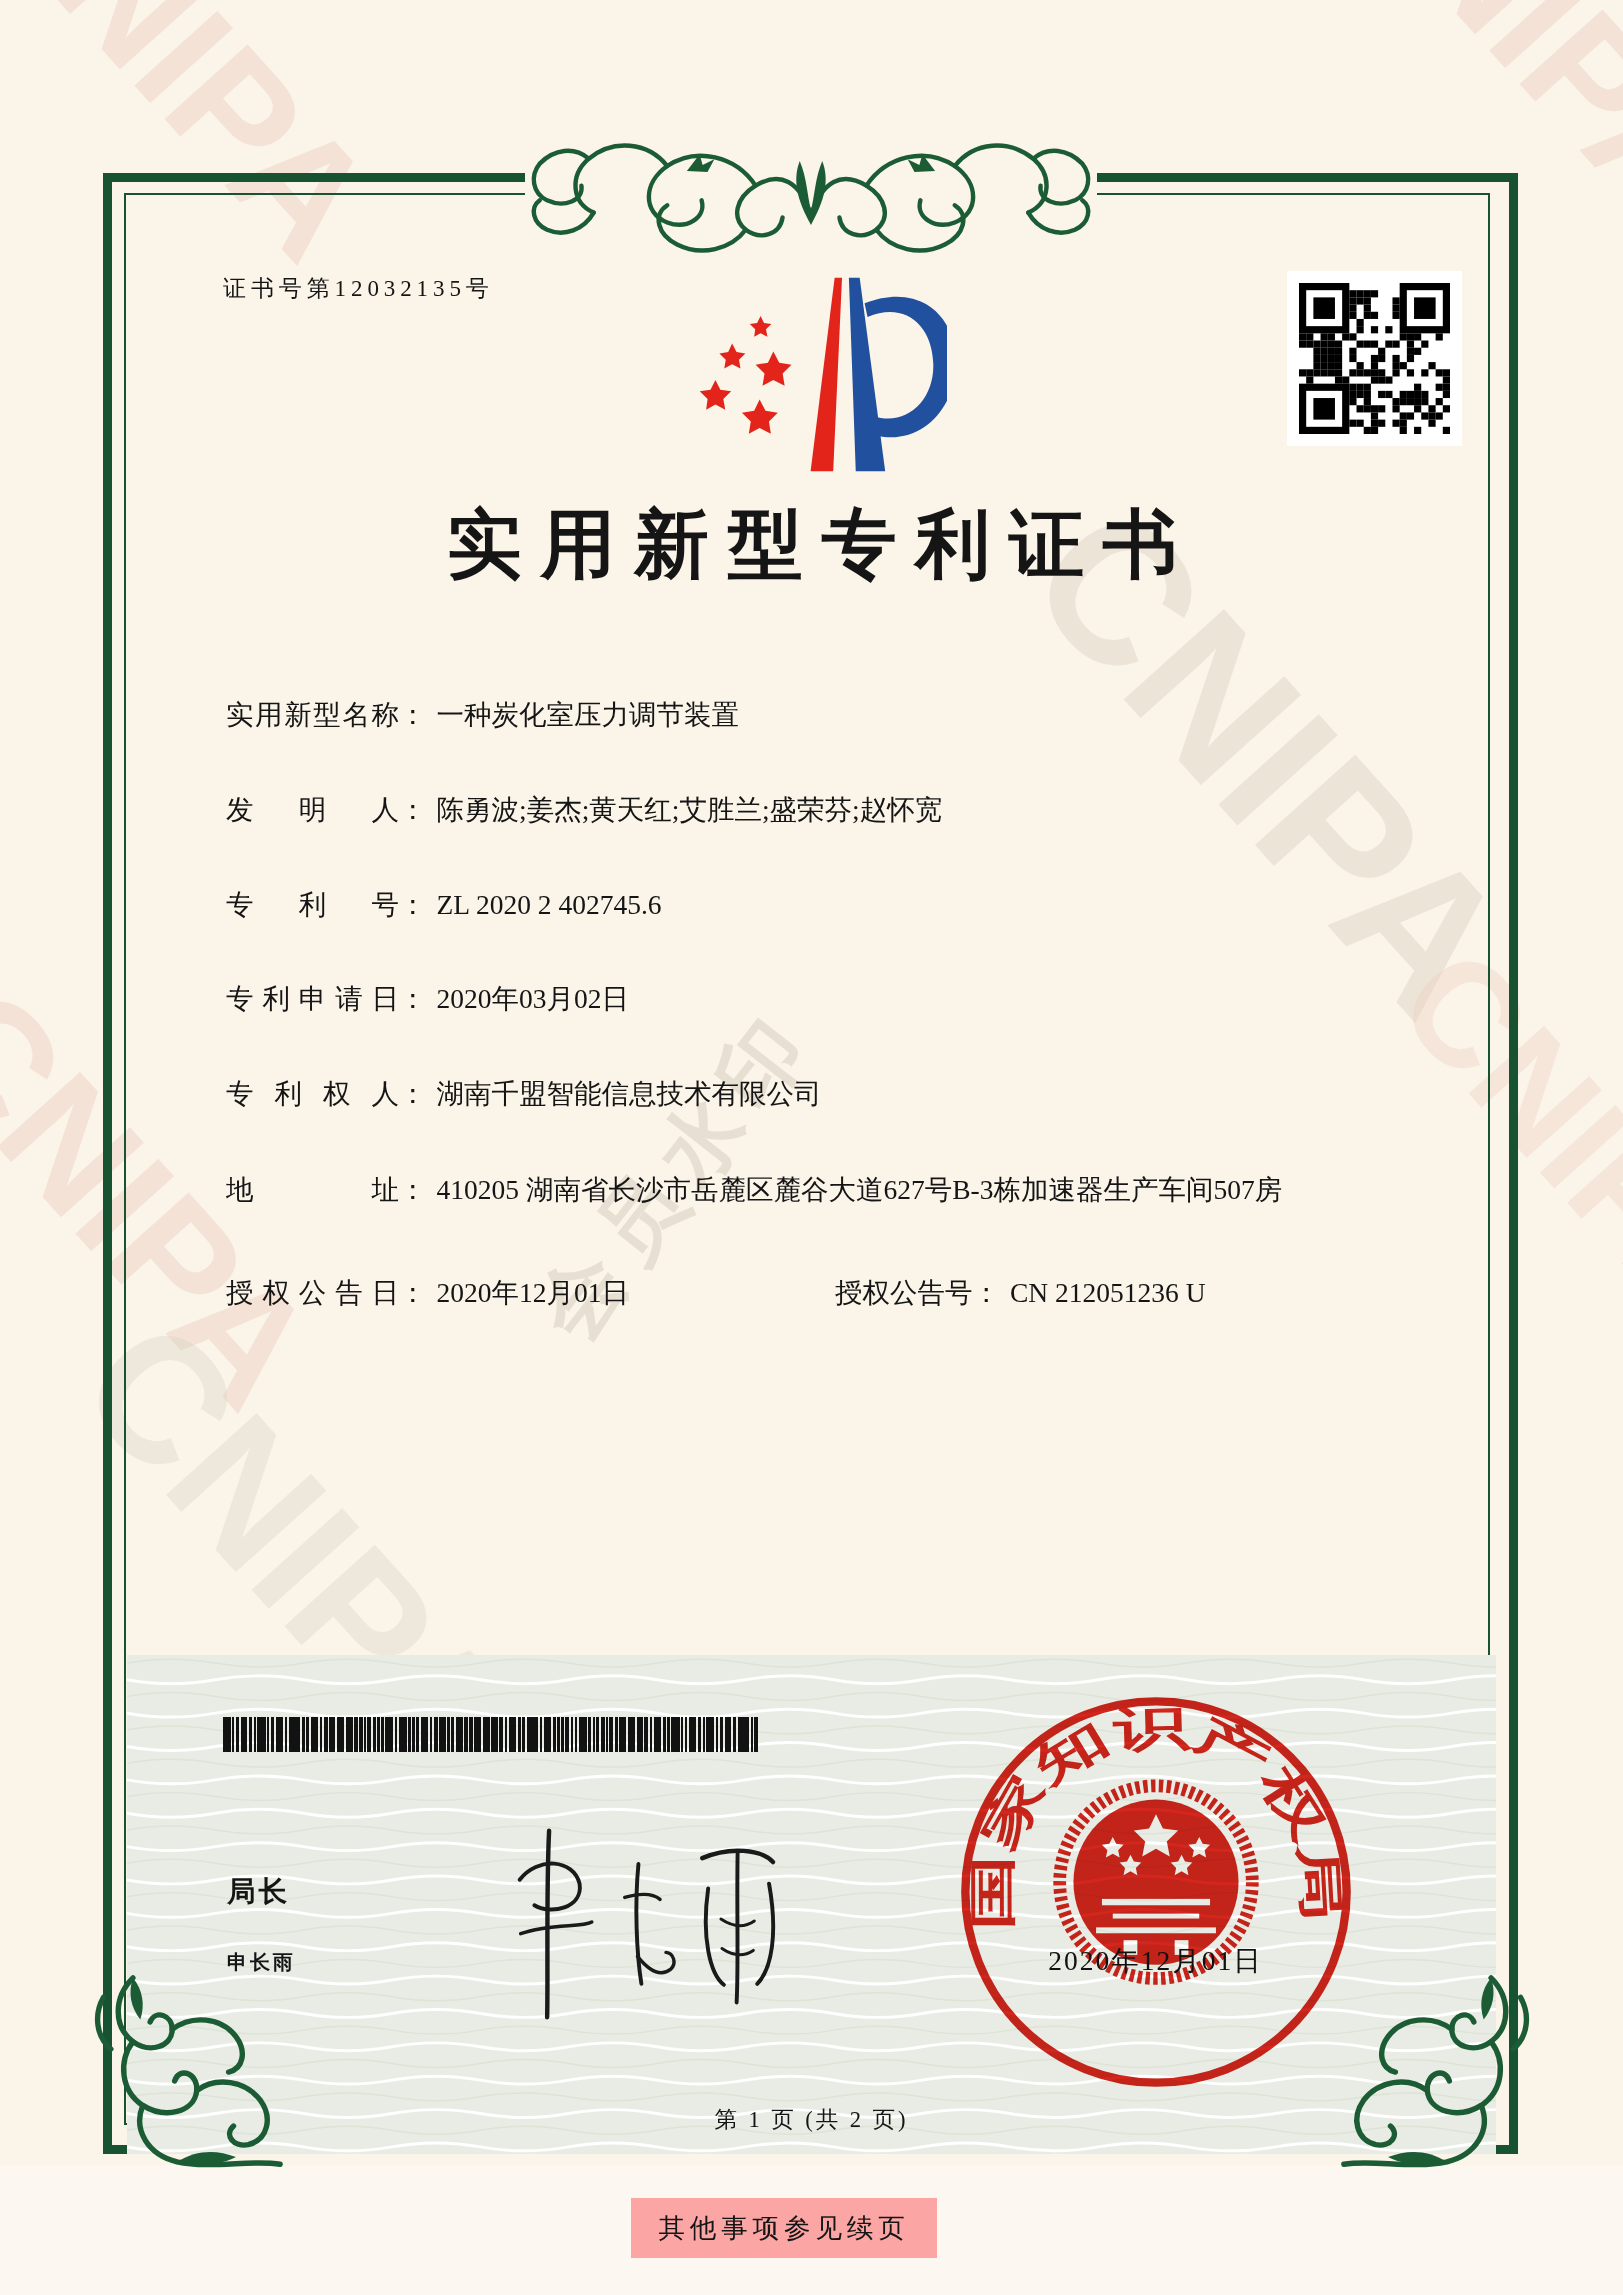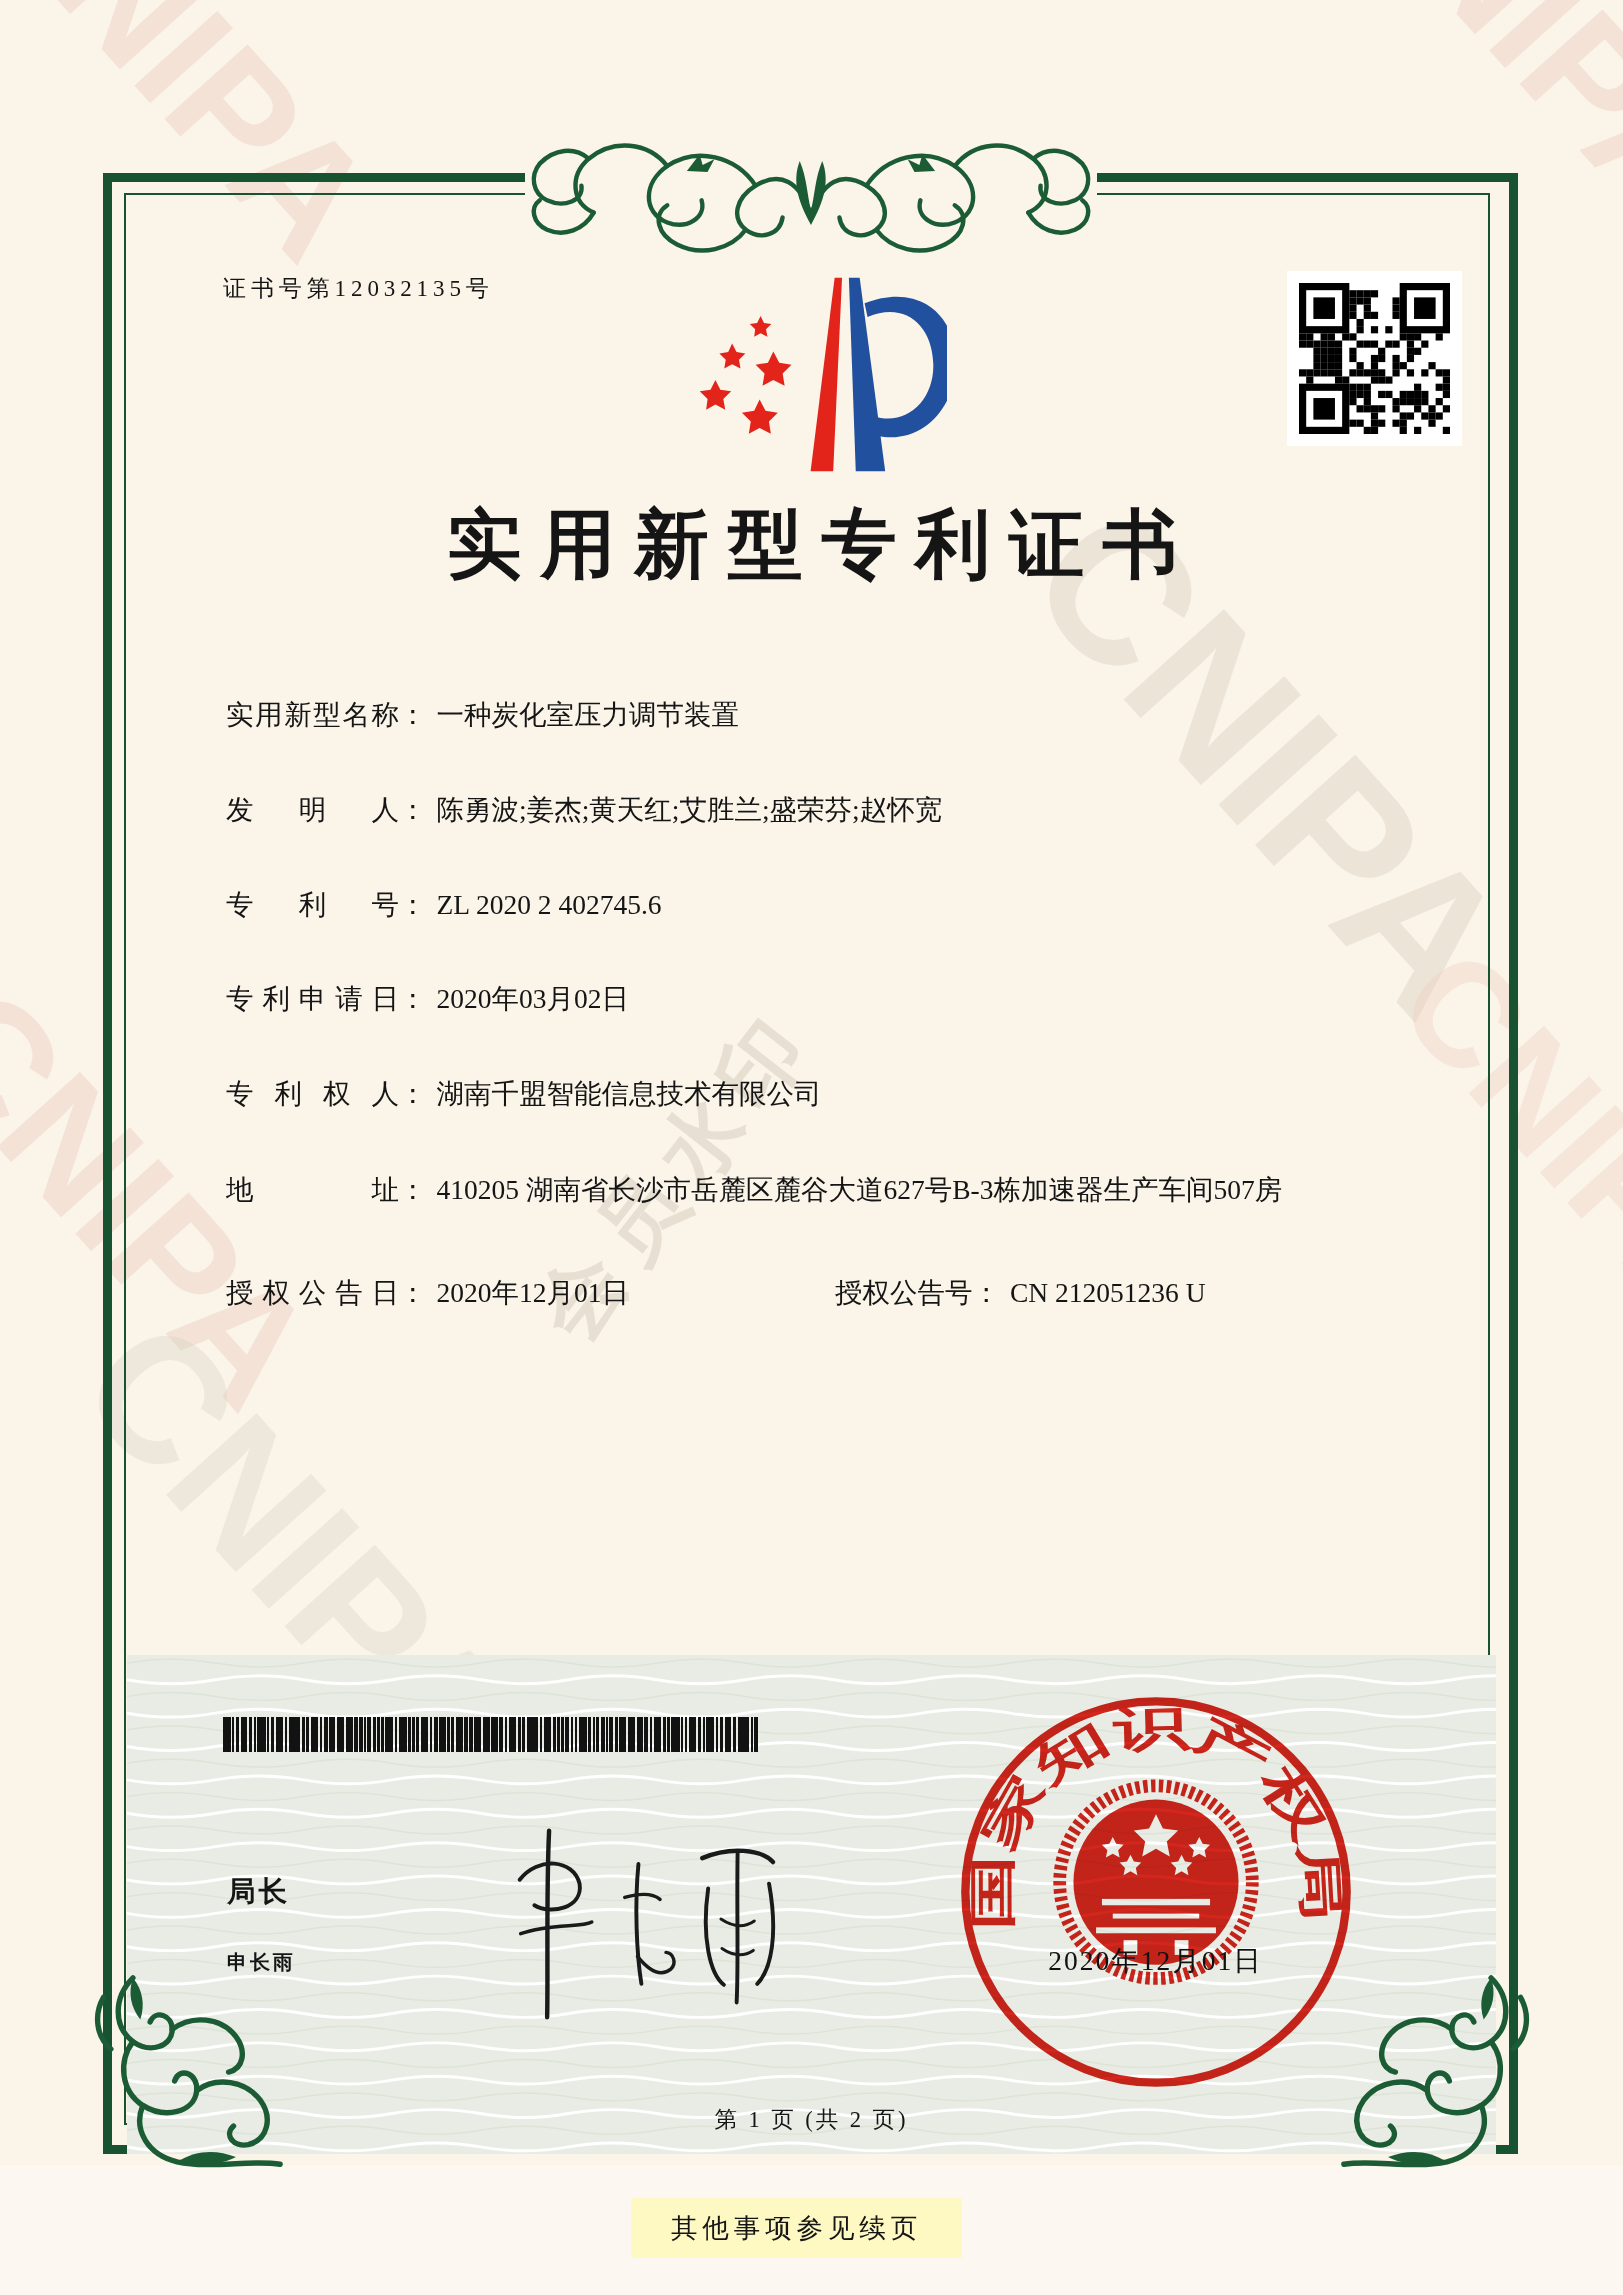--- a/index.html
+++ b/index.html
@@ -59,21 +59,21 @@
   .director-title{left:227px;top:1873px;font-size:28.5px;font-weight:bold;
                   font-family:"Liberation Sans", sans-serif;letter-spacing:2.9px;z-index:4;}
   .director-name{left:227px;top:1949px;font-size:20px;font-weight:bold;
                  font-family:"Liberation Sans", sans-serif;letter-spacing:2.9px;z-index:4;}
   .signature{left:491px;top:1811px;width:344px;height:216px;z-index:5;}
   .seal{left:957px;top:1693px;width:398px;height:398px;z-index:6;mix-blend-mode:multiply;}
   .seal-date{left:996px;top:1943px;width:319px;text-align:center;font-size:27.5px;
              color:#111;z-index:7;letter-spacing:2px;}
   .page-num{left:0;right:0;top:2104px;text-align:center;font-size:22.6px;letter-spacing:2.9px;z-index:4;}
   .below-frame{left:0;top:2165px;width:1623px;height:130px;background:#fcf7f0;z-index:1;}
-  .note-box{left:631px;top:2198px;width:331px;height:60px;background:#fef9c3;z-index:4;
+  .note-box{left:631px;top:2198px;width:306px;height:60px;background:#fca5a5;z-index:4;
             text-align:center;line-height:60px;font-size:26.5px;letter-spacing:4.9px;}
 </style>
 </head>
 <body>
 
 <div class="wm wm-pink wm1">CNIPA</div>
 <div class="wm wm-pink wm2">CNIPA</div>
 <div class="wm wm-pink wm3">CNIPA</div>
 <div class="wm wm-gray wm4">CNIPA</div>
 <div class="wm wm-gray wm5">CNIPA</div>

